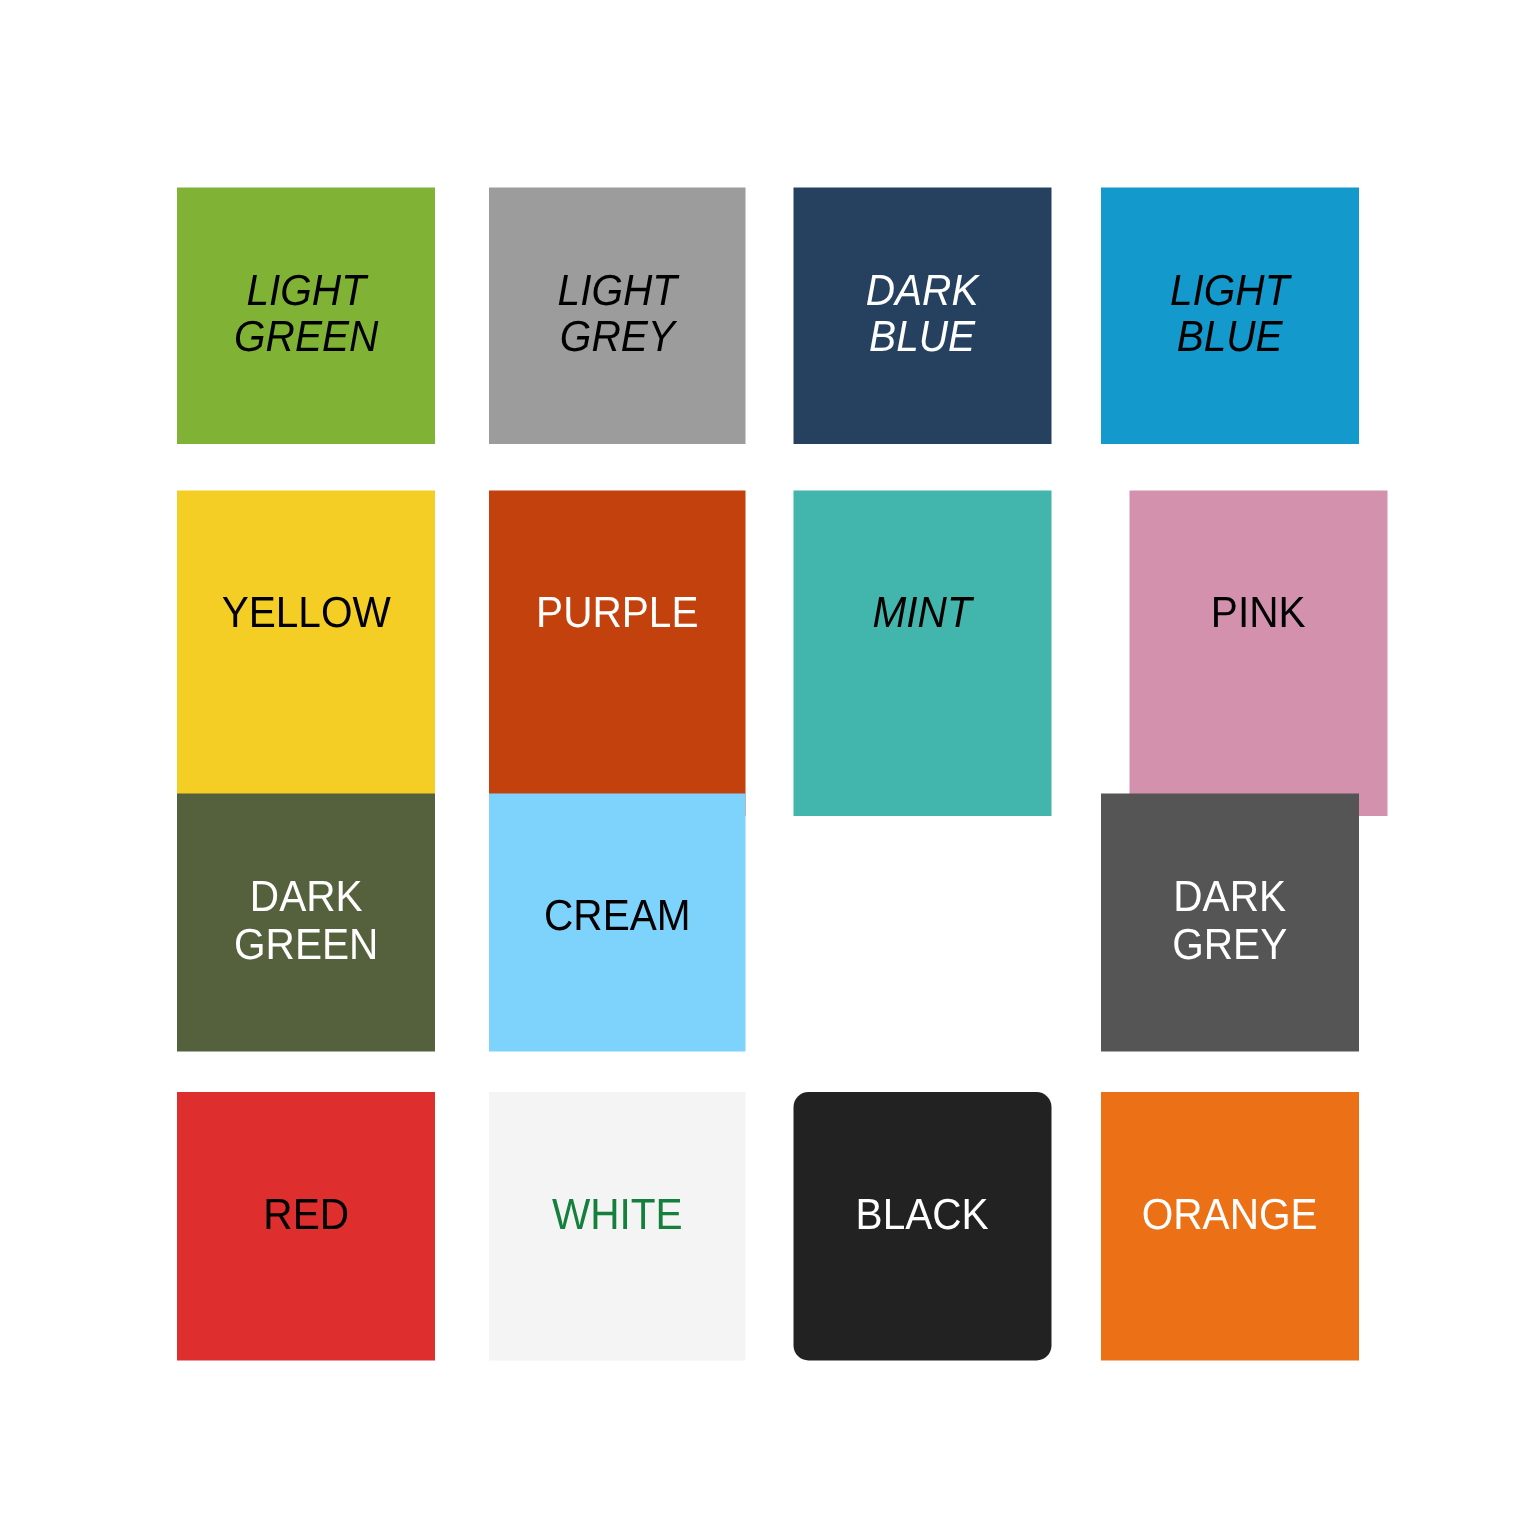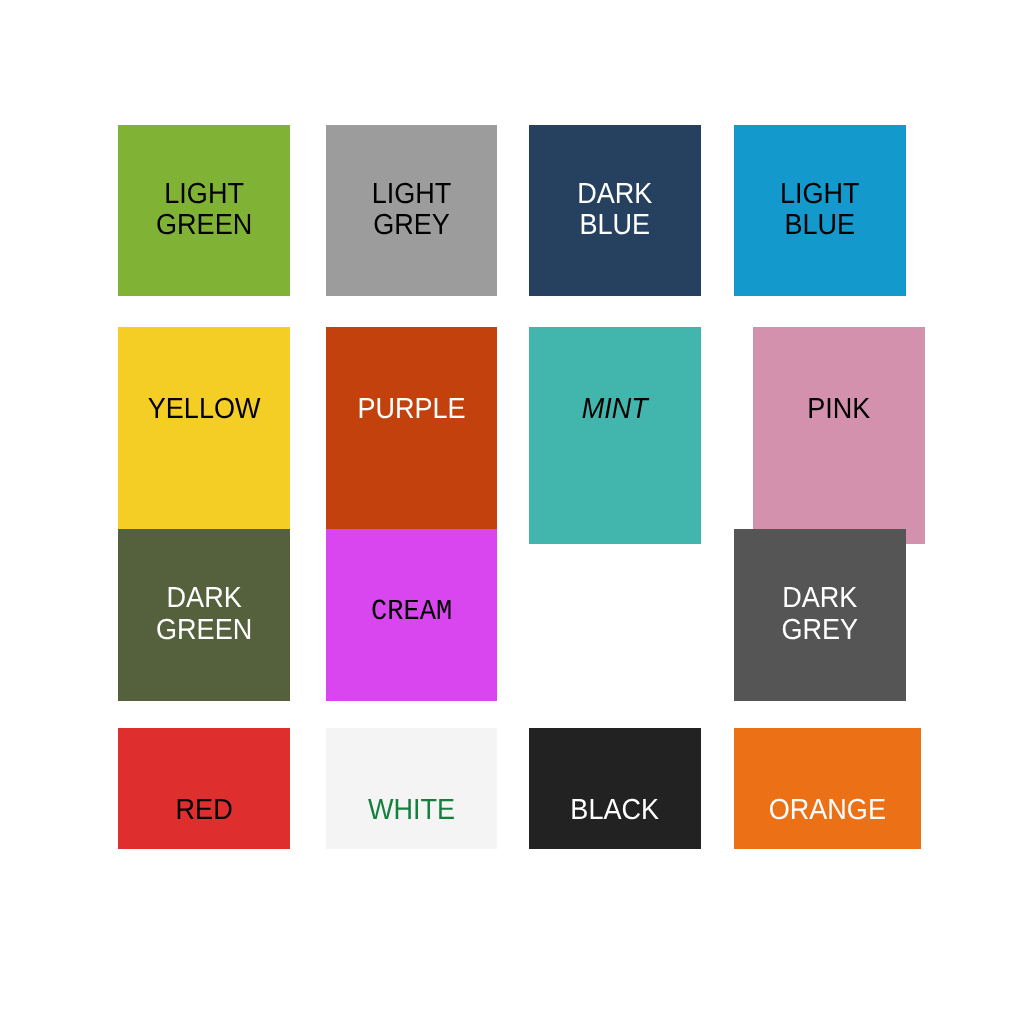--- a/index.html
+++ b/index.html
@@ -18,24 +18,24 @@
                 font-size:29px;line-height:31.7px;letter-spacing:0;
                 white-space:pre-line;
                 will-change:opacity;                 
                 transform:scaleX(0.933);transform-origin:center center;}
 
   
   .c0{left:117.5px;width:172.3px;}
   .c1{left:325.5px;width:171.1px;}
   .c2{left:529.4px;width:171.5px;}
   .c3{left:734.4px;width:171.6px;}
-  .r0{top:124.5px;height:171.4px;}
+  .r0{top:124.5px;height:171.4px;font-style:italic;}
   .r1{top:327.2px;height:217px;}
   .r2{top:529.3px;height:171.4px;}
-  .r3{top:728.3px;height:121px;}
+  .r3{top:728.3px;height:179px;}
   .one-line{top:67.0px;}
   .two-line{top:54.2px;}
 </style>
 </head>
 <body style="background: rgb(255, 255, 255);">
 
 <div id="palette">
 
   <div class="swatch r0 c0" style="background: rgb(128, 179, 53); color: rgb(0, 0, 0);">
     <div class="swatch-label two-line">LIGHT
@@ -64,34 +64,34 @@
     <div class="swatch-label one-line">MINT</div>
   </div>
   <div class="swatch r1 c3" style="background: rgb(211, 145, 174); color: rgb(0, 0, 0); margin-left: 19px;">
     <div class="swatch-label one-line">PINK</div>
   </div>
 
   <div class="swatch r2 c0" style="background: rgb(85, 96, 60); color: rgb(255, 255, 255);">
     <div class="swatch-label two-line">DARK
 GREEN</div>
   </div>
-  <div class="swatch r2 c1" style="background: #d946ef; color: rgb(0, 0, 0); font-family: Liberation Mono, monospace;">
+  <div class="swatch r2 c1" style="background: #7dd3fc; color: rgb(0, 0, 0);">
     <div class="swatch-label one-line">CREAM</div>
   </div>
   <div class="swatch r2 c3" style="background: rgb(85, 85, 85); color: rgb(255, 255, 255);">
     <div class="swatch-label two-line">DARK
 GREY</div>
   </div>
 
   <div class="swatch r3 c0" style="background: rgb(223, 46, 46); color: rgb(0, 0, 0);">
     <div class="swatch-label one-line">RED</div>
   </div>
   <div class="swatch r3 c1" style="background: rgb(244, 244, 244); color: #15803d;">
     <div class="swatch-label one-line">WHITE</div>
   </div>
-  <div class="swatch r3 c2" style="background: rgb(34, 34, 34); color: rgb(255, 255, 255);">
+  <div class="swatch r3 c2" style="background: rgb(34, 34, 34); color: rgb(255, 255, 255); border-radius: 10px;">
     <div class="swatch-label one-line">BLACK</div>
   </div>
-  <div class="swatch r3 c3" style="background: rgb(236, 112, 22); color: rgb(255, 255, 255); padding-left: 15px;">
+  <div class="swatch r3 c3" style="background: rgb(236, 112, 22); color: rgb(255, 255, 255);">
     <div class="swatch-label one-line">ORANGE</div>
   </div>
 
 </div>
 
 </body></html>

